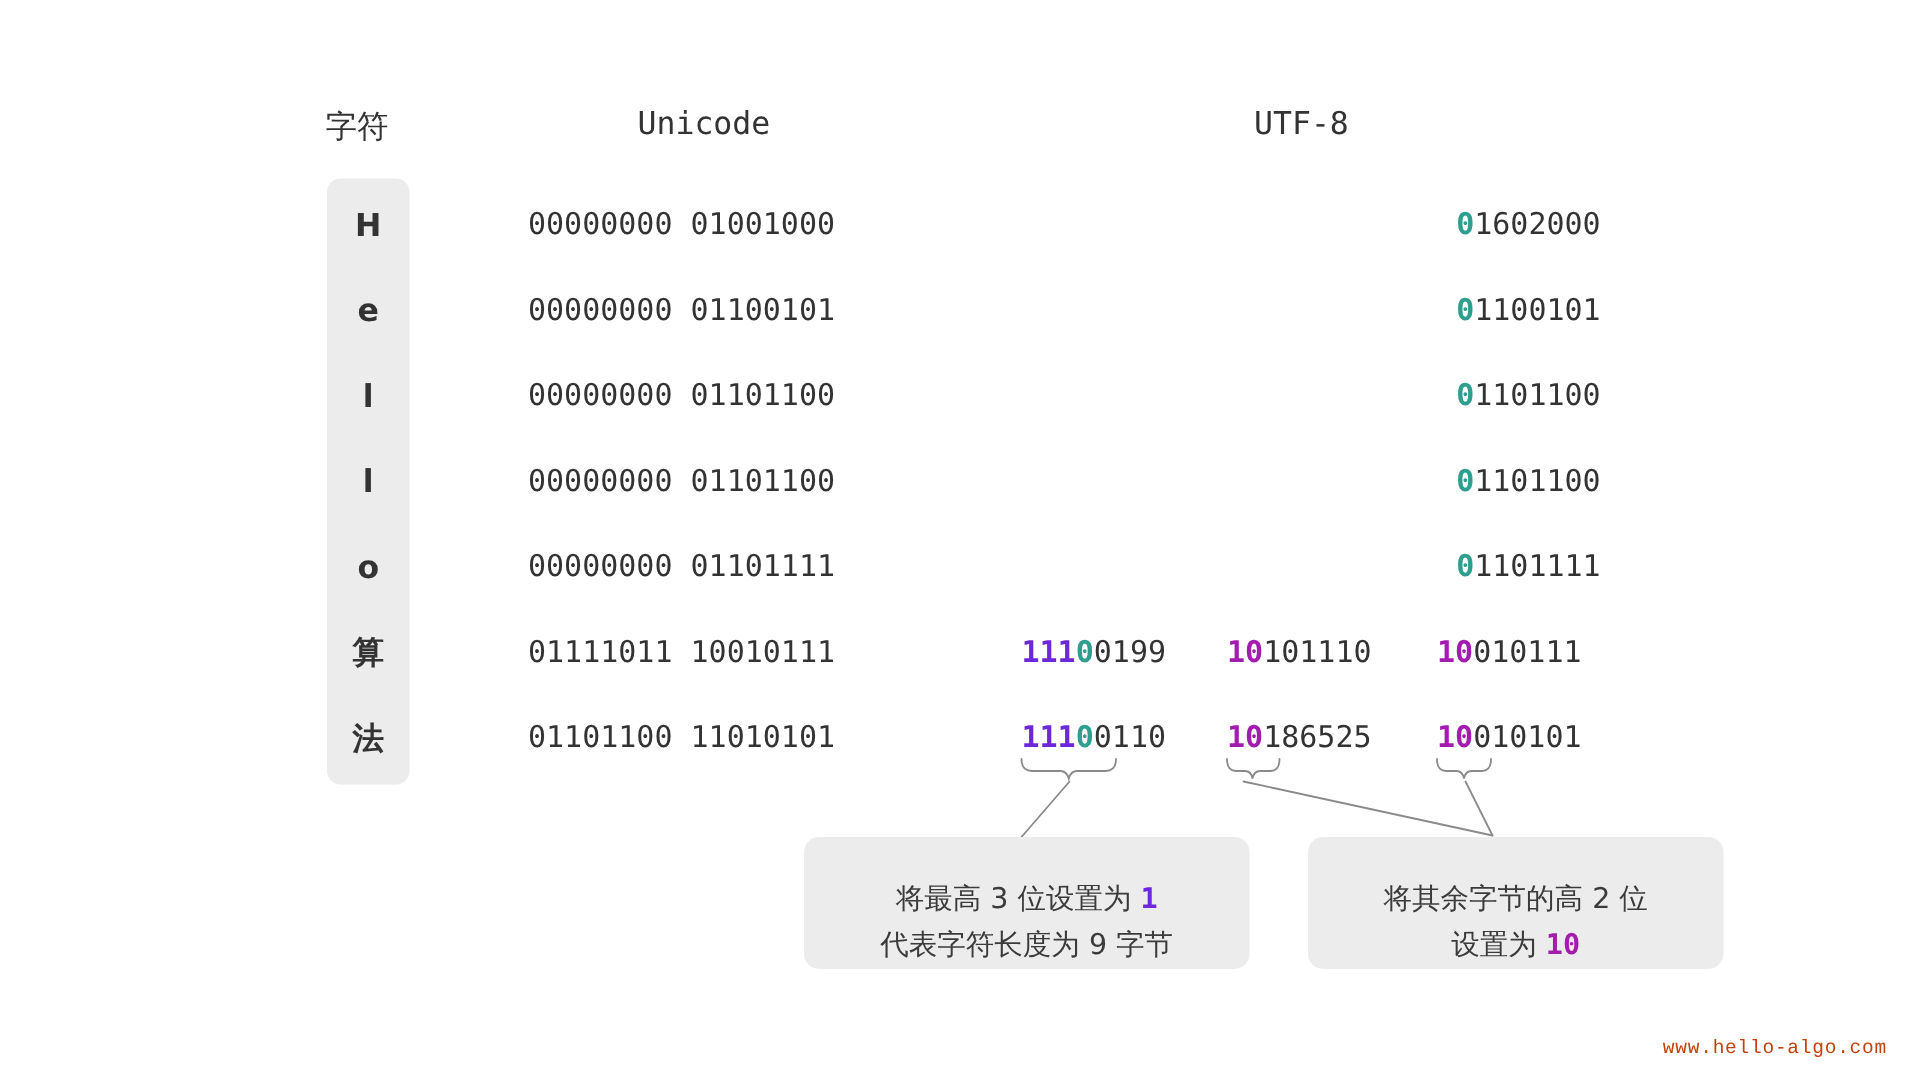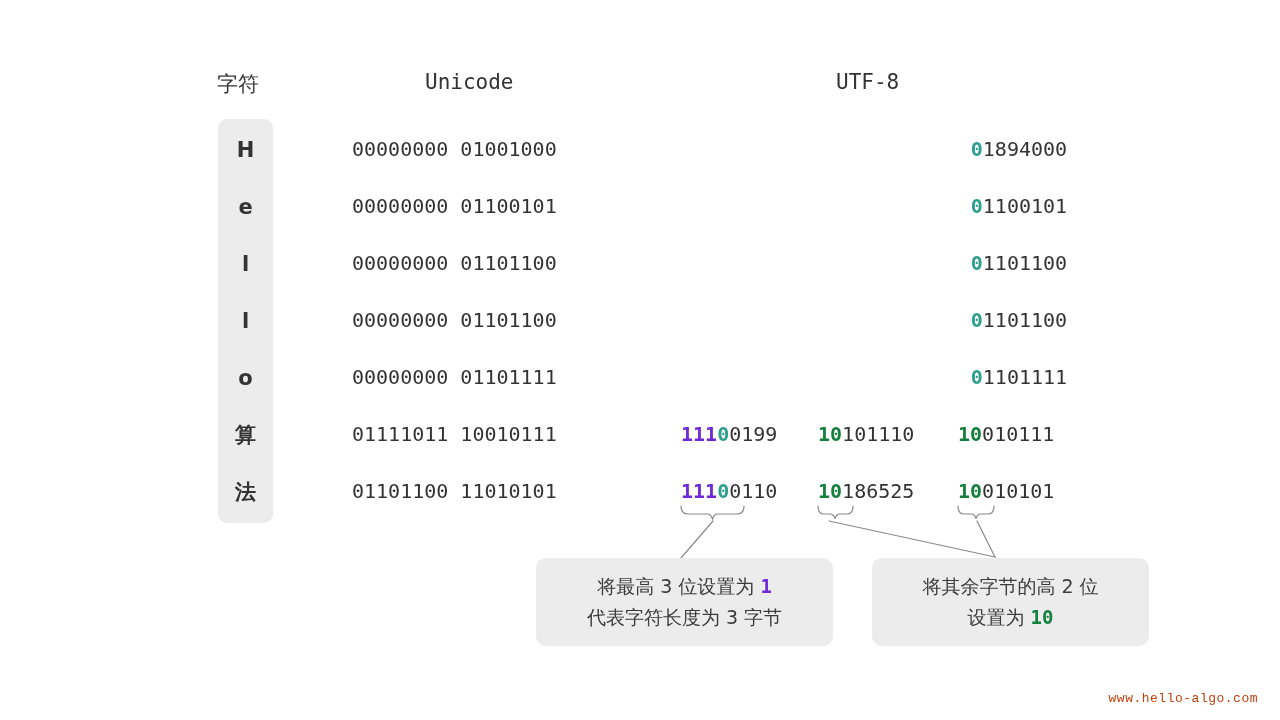--- a/index.html
+++ b/index.html
@@ -67,33 +67,33 @@
     font-family: "DejaVu Sans Mono", monospace;
     font-size: 20px;
     color: #333333;
     white-space: pre;
     letter-spacing: 0px;
   }
   .uni-row   { left: 352px; }
 
   .t-teal  { color: #2e9e8f; font-weight: bold; }
   .t-green { color: #6d28d9; font-weight: bold; }
-  .t-blue  { color: #15803d; font-weight: bold; }
+  .t-blue  { color: #a21caf; font-weight: bold; }
 
   
   .callout {
     position: absolute;
     background: #ececec;
     border-radius: 10px;
     font-family: "DejaVu Sans", sans-serif;
     font-size: 19px;
     color: #3b3b3b;
     display: flex;
     flex-direction: column;
-    justify-content: center;
+    justify-content: flex-end;
     box-sizing: border-box;
   }
   .callout .line {
     text-align: center;
     line-height: 31px;
     white-space: pre;
   }
   #callout-1 { left: 536px; top: 558px; width: 297px; height: 88px; }
   #callout-2 { left: 872px; top: 558px; width: 277px; height: 88px; }
 
@@ -130,21 +130,21 @@
       <div class="char-cell" style="top: 75px;">e</div>
       <div class="char-cell" style="top: 132px;">l</div>
       <div class="char-cell" style="top: 189px;">l</div>
       <div class="char-cell" style="top: 246px;">o</div>
       <div class="char-cell" style="top: 303px;">算</div>
       <div class="char-cell" style="top: 360px;">法</div>
     </div>
 
   <div id="rows-layer">
       <div class="bin uni-row" style="top: 137px;"><span class="dim">00000000</span><span> 01001000</span></div>
-      <div class="bin" style="top: 137px; left: 970.76px;"><span class="t-teal">0</span><span>1894000</span></div>
+      <div class="bin" style="top: 137px; left: 970.76px;"><span class="t-teal">0</span><span>1602000</span></div>
       <div class="bin uni-row" style="top: 194px;"><span class="dim">00000000</span><span> 01100101</span></div>
       <div class="bin" style="top: 194px; left: 970.76px;"><span class="t-teal">0</span><span>1100101</span></div>
       <div class="bin uni-row" style="top: 251px;"><span class="dim">00000000</span><span> 01101100</span></div>
       <div class="bin" style="top: 251px; left: 970.76px;"><span class="t-teal">0</span><span>1101100</span></div>
       <div class="bin uni-row" style="top: 308px;"><span class="dim">00000000</span><span> 01101100</span></div>
       <div class="bin" style="top: 308px; left: 970.76px;"><span class="t-teal">0</span><span>1101100</span></div>
       <div class="bin uni-row" style="top: 365px;"><span class="dim">00000000</span><span> 01101111</span></div>
       <div class="bin" style="top: 365px; left: 970.76px;"><span class="t-teal">0</span><span>1101111</span></div>
       <div class="bin uni-row" style="top: 422px;"><span class="">01111011</span><span> 10010111</span></div>
       <div class="bin" style="top: 422px; left: 681px;"><span class="t-green">111</span><span class="t-teal">0</span><span>0199</span></div>
@@ -168,21 +168,21 @@
       <path d="M713,521 L681,558"></path>
 
       <path d="M829,521 L995,557"></path>
 
       <path d="M977,521 L995,557"></path>
     </g>
   </svg>
 
   <div class="callout" id="callout-1">
       <div class="line"><span>将最高 3 位设置为 </span><span class="t-green" style="font-family: &quot;DejaVu Sans Mono&quot;, monospace;">1</span></div>
-      <div class="line"><span>代表字符长度为 3 字节</span></div>
+      <div class="line"><span>代表字符长度为 9 字节</span></div>
     </div>
   <div class="callout" id="callout-2">
       <div class="line"><span>将其余字节的高 2 位</span></div>
       <div class="line"><span>设置为 </span><span class="t-blue" style="font-family: &quot;DejaVu Sans Mono&quot;, monospace;">10</span></div>
     </div>
 
   <div id="watermark">www.hello-algo.com</div>
 
 </div>
 

